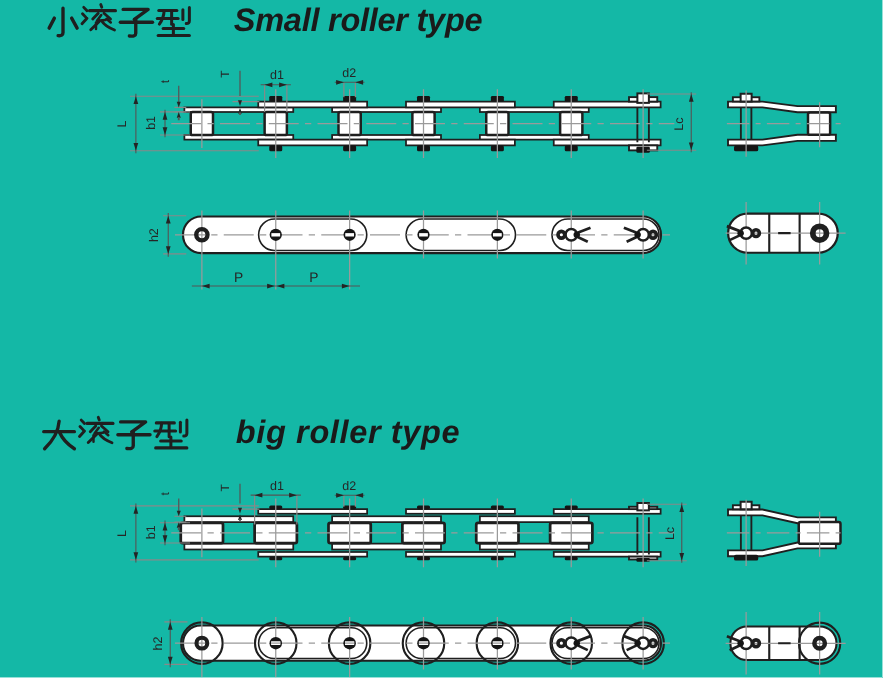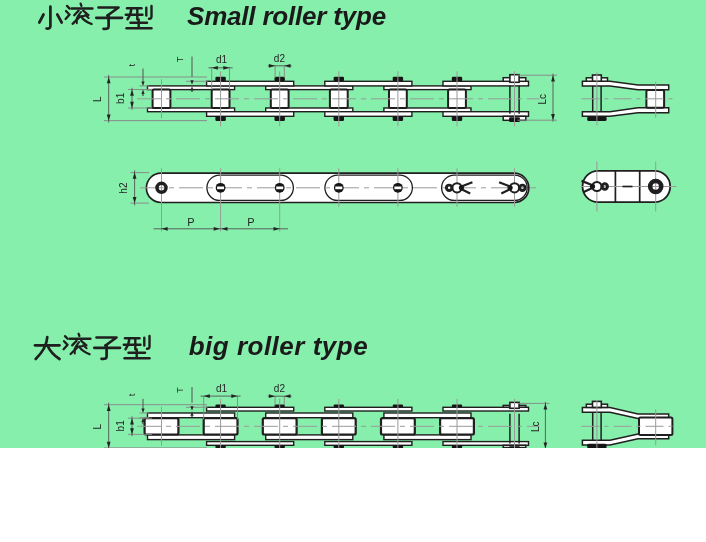--- a/index.html
+++ b/index.html
@@ -1,16 +1,16 @@
 <!DOCTYPE html>
 <html><head>
 <meta charset="utf-8">
 <style>
 html,body{margin:0;padding:0;background:#ffffff;}
-#c{position:relative;width:706px;height:448px;background:#86efac;overflow:hidden;}
+#c{position:relative;width:706px;height:542px;background:#14b8a6;overflow:hidden;}
 svg{filter:blur(0.4px);}
 </style>
 </head>
 <body>
 <div id="c">
 <svg width="706" height="542" viewBox="0 0 706 542">
 <path d="M50.4,6.5 L50.4,26 Q50.4,29 46.5,28.5" stroke="#1f1f1f" stroke-width="2.7" fill="none" stroke-linecap="round" stroke-linejoin="round"></path>
 <path d="M43.5,14.5 L39.3,22.5" stroke="#1f1f1f" stroke-width="2.7" fill="none" stroke-linecap="round" stroke-linejoin="round"></path>
 <path d="M57.3,14.5 L61.7,22.5" stroke="#1f1f1f" stroke-width="2.7" fill="none" stroke-linecap="round" stroke-linejoin="round"></path>
 <path d="M67.0,5.9 L69.6,8.6" stroke="#1f1f1f" stroke-width="2.3" fill="none" stroke-linecap="round" stroke-linejoin="round"></path>

